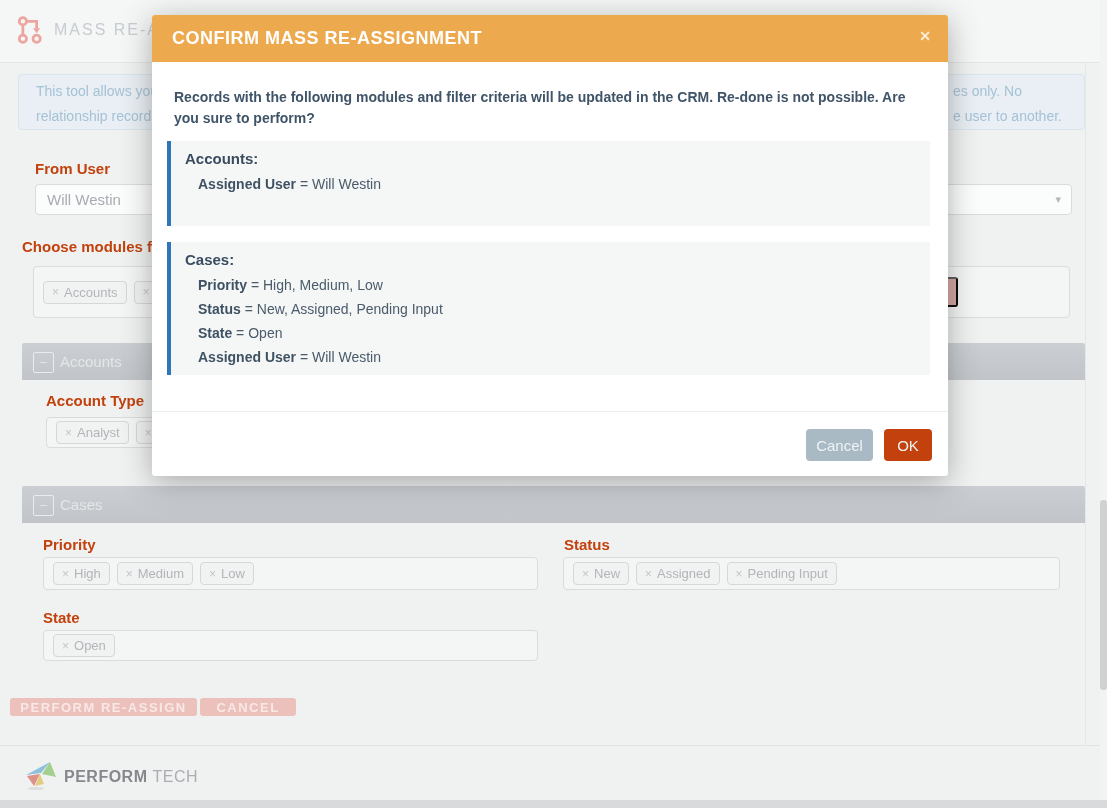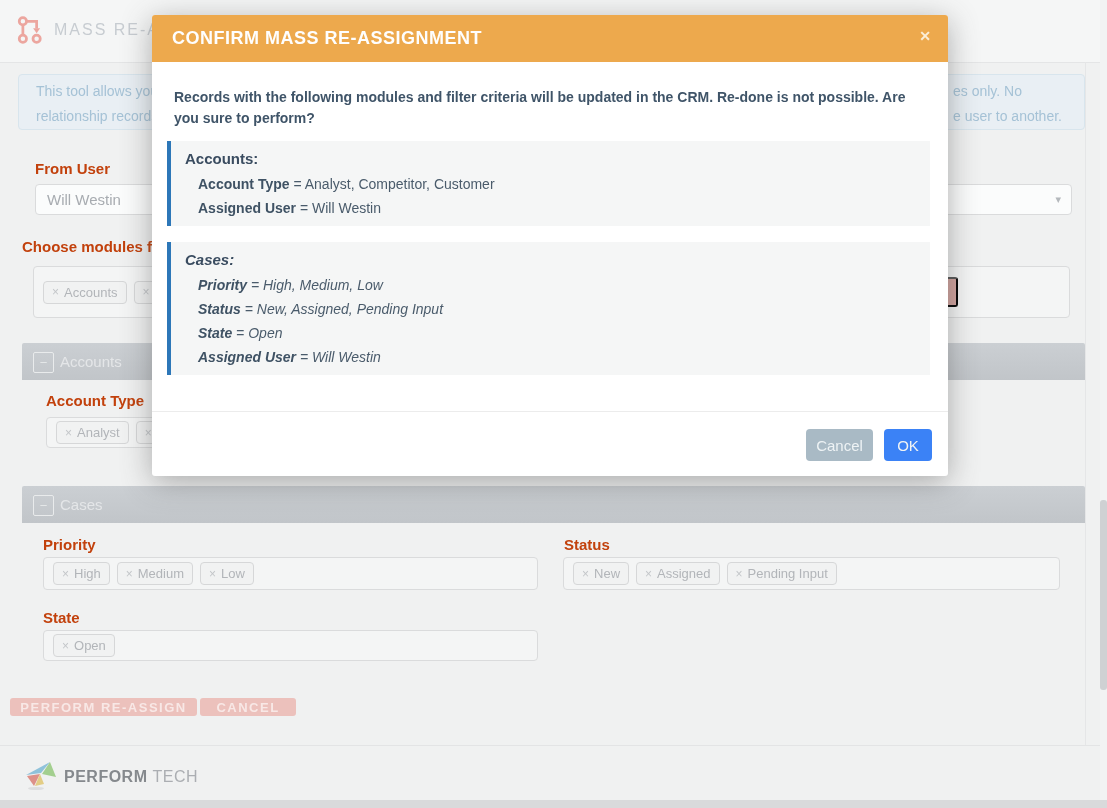--- a/index.html
+++ b/index.html
@@ -63,29 +63,29 @@
   
   .modal{position:absolute;left:152px;top:15px;width:796px;height:461px;background:#fff;border-radius:3px;
          box-shadow:0 6px 30px rgba(80,80,80,.45);z-index:10;}
   .modal-header{position:absolute;left:0;top:0;width:100%;height:47px;background:#eda94d;border-radius:3px 3px 0 0;}
   .modal-title{position:absolute;left:20px;top:0;line-height:47px;font-size:18px;font-weight:700;
                color:#fefefe;letter-spacing:.5px;white-space:nowrap;}
   .modal-close{position:absolute;right:17px;top:14px;font-size:14px;font-weight:700;color:#fbeed7;cursor:pointer;line-height:1;}
   .modal-msg{position:absolute;left:22px;top:72px;width:760px;font-size:14px;font-weight:600;color:#3f5468;line-height:21px;}
   .msec{position:absolute;left:15px;width:763px;background:#f5f6f6;border-left:4px solid #2d77b8;
         box-sizing:border-box;padding:9px 14px 0 14px;overflow:hidden;}
-  .msec-1{top:126px;height:85px;} .msec-2{top:227px;height:133px;font-style:italic;}
+  .msec-1{top:126px;height:85px;} .msec-2{top:227px;height:133px;}
   .msec-title{font-size:15px;font-weight:700;color:#3a4c60;margin-bottom:5px;}
   .mrow{font-size:14px;color:#4a5b6b;line-height:24px;margin-left:13px;white-space:nowrap;}
   .mrow .mlbl{font-weight:700;color:#3f5264;}
   .modal-divider{position:absolute;left:0;top:396px;width:100%;border-top:1px solid #ececec;}
   .mbtn{position:absolute;top:414px;height:32px;border:none;border-radius:4px;cursor:pointer;
         font-family:"Liberation Sans",sans-serif;font-size:15px;display:flex;align-items:center;justify-content:center;}
   .mbtn-cancel{left:654px;width:67px;background:#a9bac5;color:#eef3f5;}
-  .mbtn-ok{left:732px;width:48px;background:#3b82f6;color:#f0f3f4;}
+  .mbtn-ok{left:732px;width:48px;background:#c2410c;color:#f0f3f4;}
 </style>
 </head>
 <body>
 
 <div id="app">
 
   <div class="topbar">
     <span class="app-icon">
       <svg width="30" height="30" viewBox="0 0 24 24" fill="none">
         <circle cx="5.5" cy="5" r="2.9" stroke="#eca69f" stroke-width="2.2"></circle>
@@ -211,21 +211,20 @@
 
   <div class="modal">
     <div class="modal-header">
       <span class="modal-title">CONFIRM MASS RE-ASSIGNMENT</span>
       <span class="modal-close">✕</span>
     </div>
     <div class="modal-msg">Records with the following modules and filter criteria will be updated in the CRM. Re-done is not possible. Are you sure to perform?</div>
 
     <div class="msec msec-1">
       <div class="msec-title">Accounts:</div>
-      <div class="mrow"><span class="mlbl">Account Type</span><span> = </span><span>Analyst, Competitor, Customer</span></div>
       <div class="mrow"><span class="mlbl">Assigned User</span><span> = </span><span>Will Westin</span></div>
     </div>
 
     <div class="msec msec-2">
       <div class="msec-title">Cases:</div>
       <div class="mrow"><span class="mlbl">Priority</span><span> = </span><span>High, Medium, Low</span></div>
       <div class="mrow"><span class="mlbl">Status</span><span> = </span><span>New, Assigned, Pending Input</span></div>
       <div class="mrow"><span class="mlbl">State</span><span> = </span><span>Open</span></div>
       <div class="mrow"><span class="mlbl">Assigned User</span><span> = </span><span>Will Westin</span></div>
     </div>

